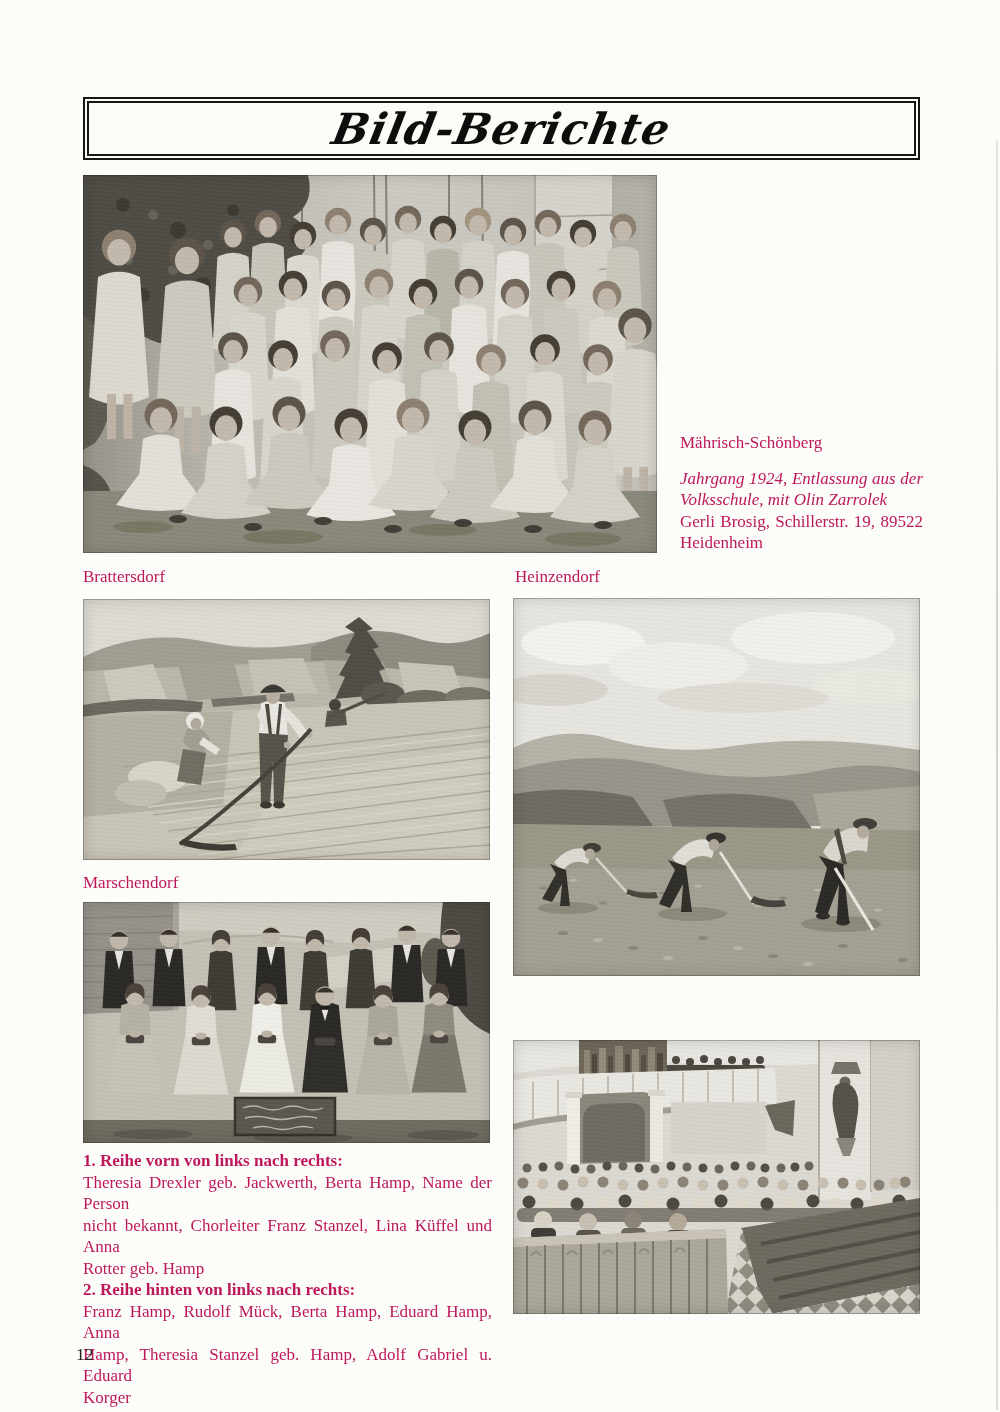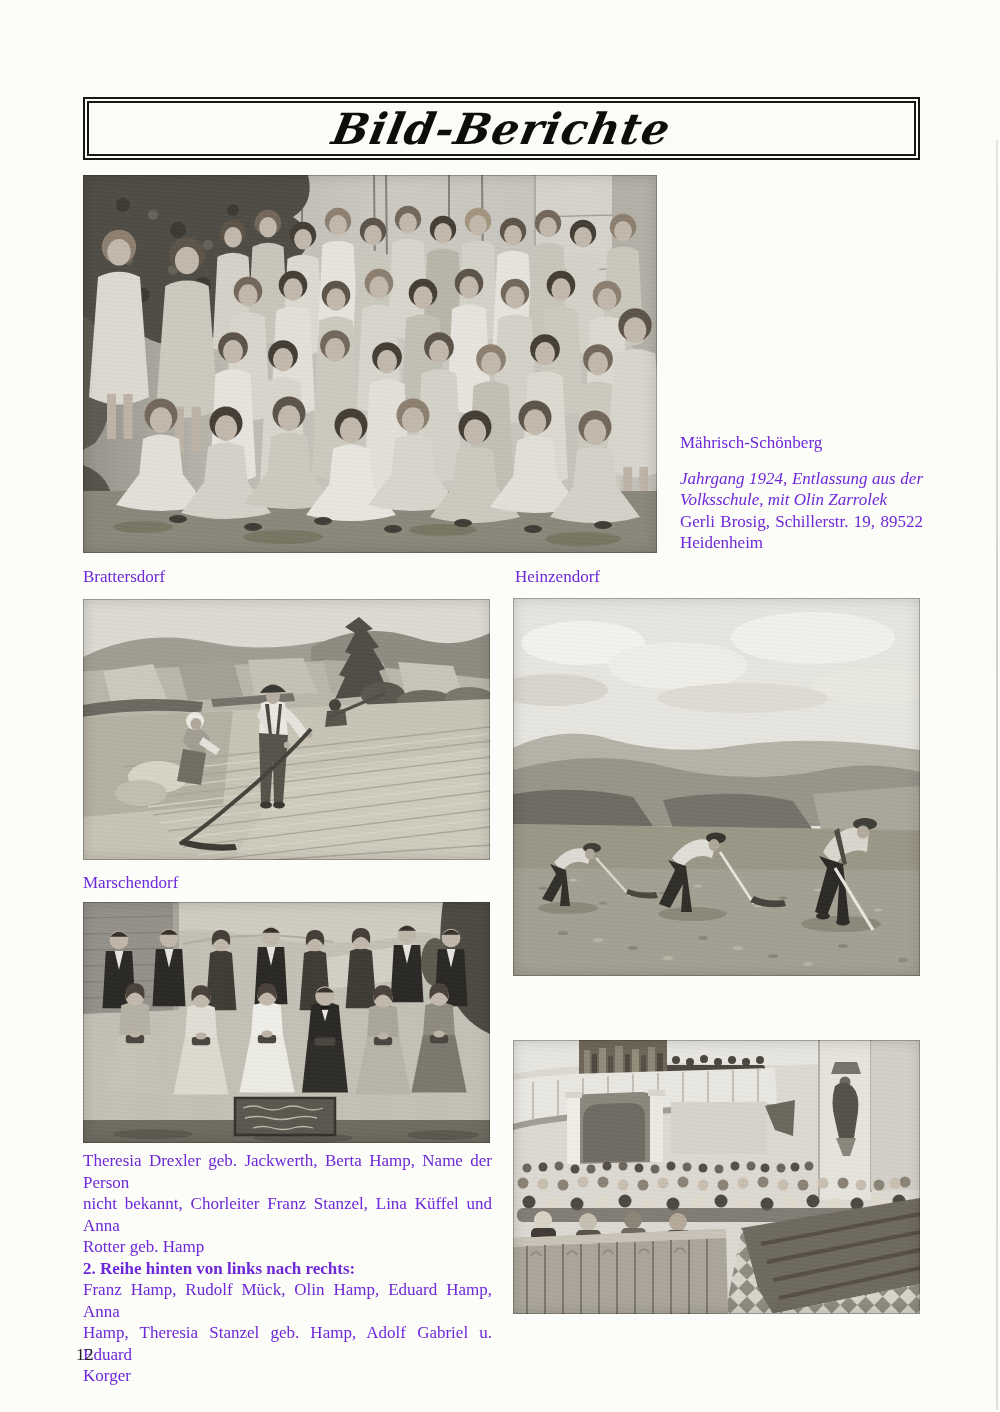--- a/index.html
+++ b/index.html
@@ -14,21 +14,21 @@
   .banner-title{font-family:"DejaVu Serif",serif;font-style:italic;font-weight:bold;
           font-size:43px;transform:skewX(-11deg);letter-spacing:1px;color:#0d0d0c;
           white-space:nowrap;}
   
   .photo{position:absolute;overflow:hidden;background:#c9c6bd;}
   .photo svg{display:block;width:100%;height:100%;}
   .photo::after{content:"";position:absolute;inset:0;pointer-events:none;
      box-shadow:inset 0 0 0 1px rgba(35,33,28,.28), inset 0 0 14px rgba(25,24,20,.18);
      background:repeating-linear-gradient(4deg, rgba(0,0,0,.014) 0 2px, rgba(255,255,255,.016) 2px 4px);}
   
-  .cap{position:absolute;font-size:17px;line-height:21.5px;color:#6d28d9;}
+  .cap{position:absolute;font-size:17px;line-height:21.5px;color:#be185d;}
   .cap .ln{display:block;}
   .just{text-align:justify;text-align-last:justify;}
   .it{font-style:italic;}
   .bd{font-weight:bold;}
   .gap{height:14px;}
   .pagenum{position:absolute;left:76px;top:1344px;font-size:17.5px;color:#232220;}
   .scanline{position:absolute;left:996px;top:140px;width:2px;height:1270px;
      background:linear-gradient(180deg,#dddcd7,#c2c1bb 40%,#d6d5d0);opacity:.75;}
 </style>
 </head>
@@ -604,25 +604,26 @@
         <path d="M18,216 Q23,208 28,216"></path>
           <path d="M54,215 Q59,207 64,215"></path>
           <path d="M90,214 Q95,206 100,214"></path>
           <path d="M126,213 Q131,205 136,213"></path>
           <path d="M162,212 Q167,204 172,212"></path>
       </g>
     </svg>
   </div>
 
   <div class="cap" style="left:83px;top:1150px;width:409px;">
+    <span class="ln bd">1. Reihe vorn von links nach rechts:</span>
     <span class="ln just">Theresia Drexler geb. Jackwerth, Berta Hamp, Name der Person</span>
     <span class="ln just">nicht bekannt, Chorleiter Franz Stanzel, Lina Küffel und Anna</span>
     <span class="ln">Rotter geb. Hamp</span>
     <span class="ln bd">2. Reihe hinten von links nach rechts:</span>
-    <span class="ln just">Franz Hamp, Rudolf Mück, Olin Hamp, Eduard Hamp, Anna</span>
+    <span class="ln just">Franz Hamp, Rudolf Mück, Berta Hamp, Eduard Hamp, Anna</span>
     <span class="ln just">Hamp, Theresia Stanzel geb. Hamp, Adolf Gabriel u. Eduard</span>
     <span class="ln">Korger</span>
   </div>
 
   <div class="pagenum">12</div>
 
   <div class="scanline"></div>
 
 </div>
 

